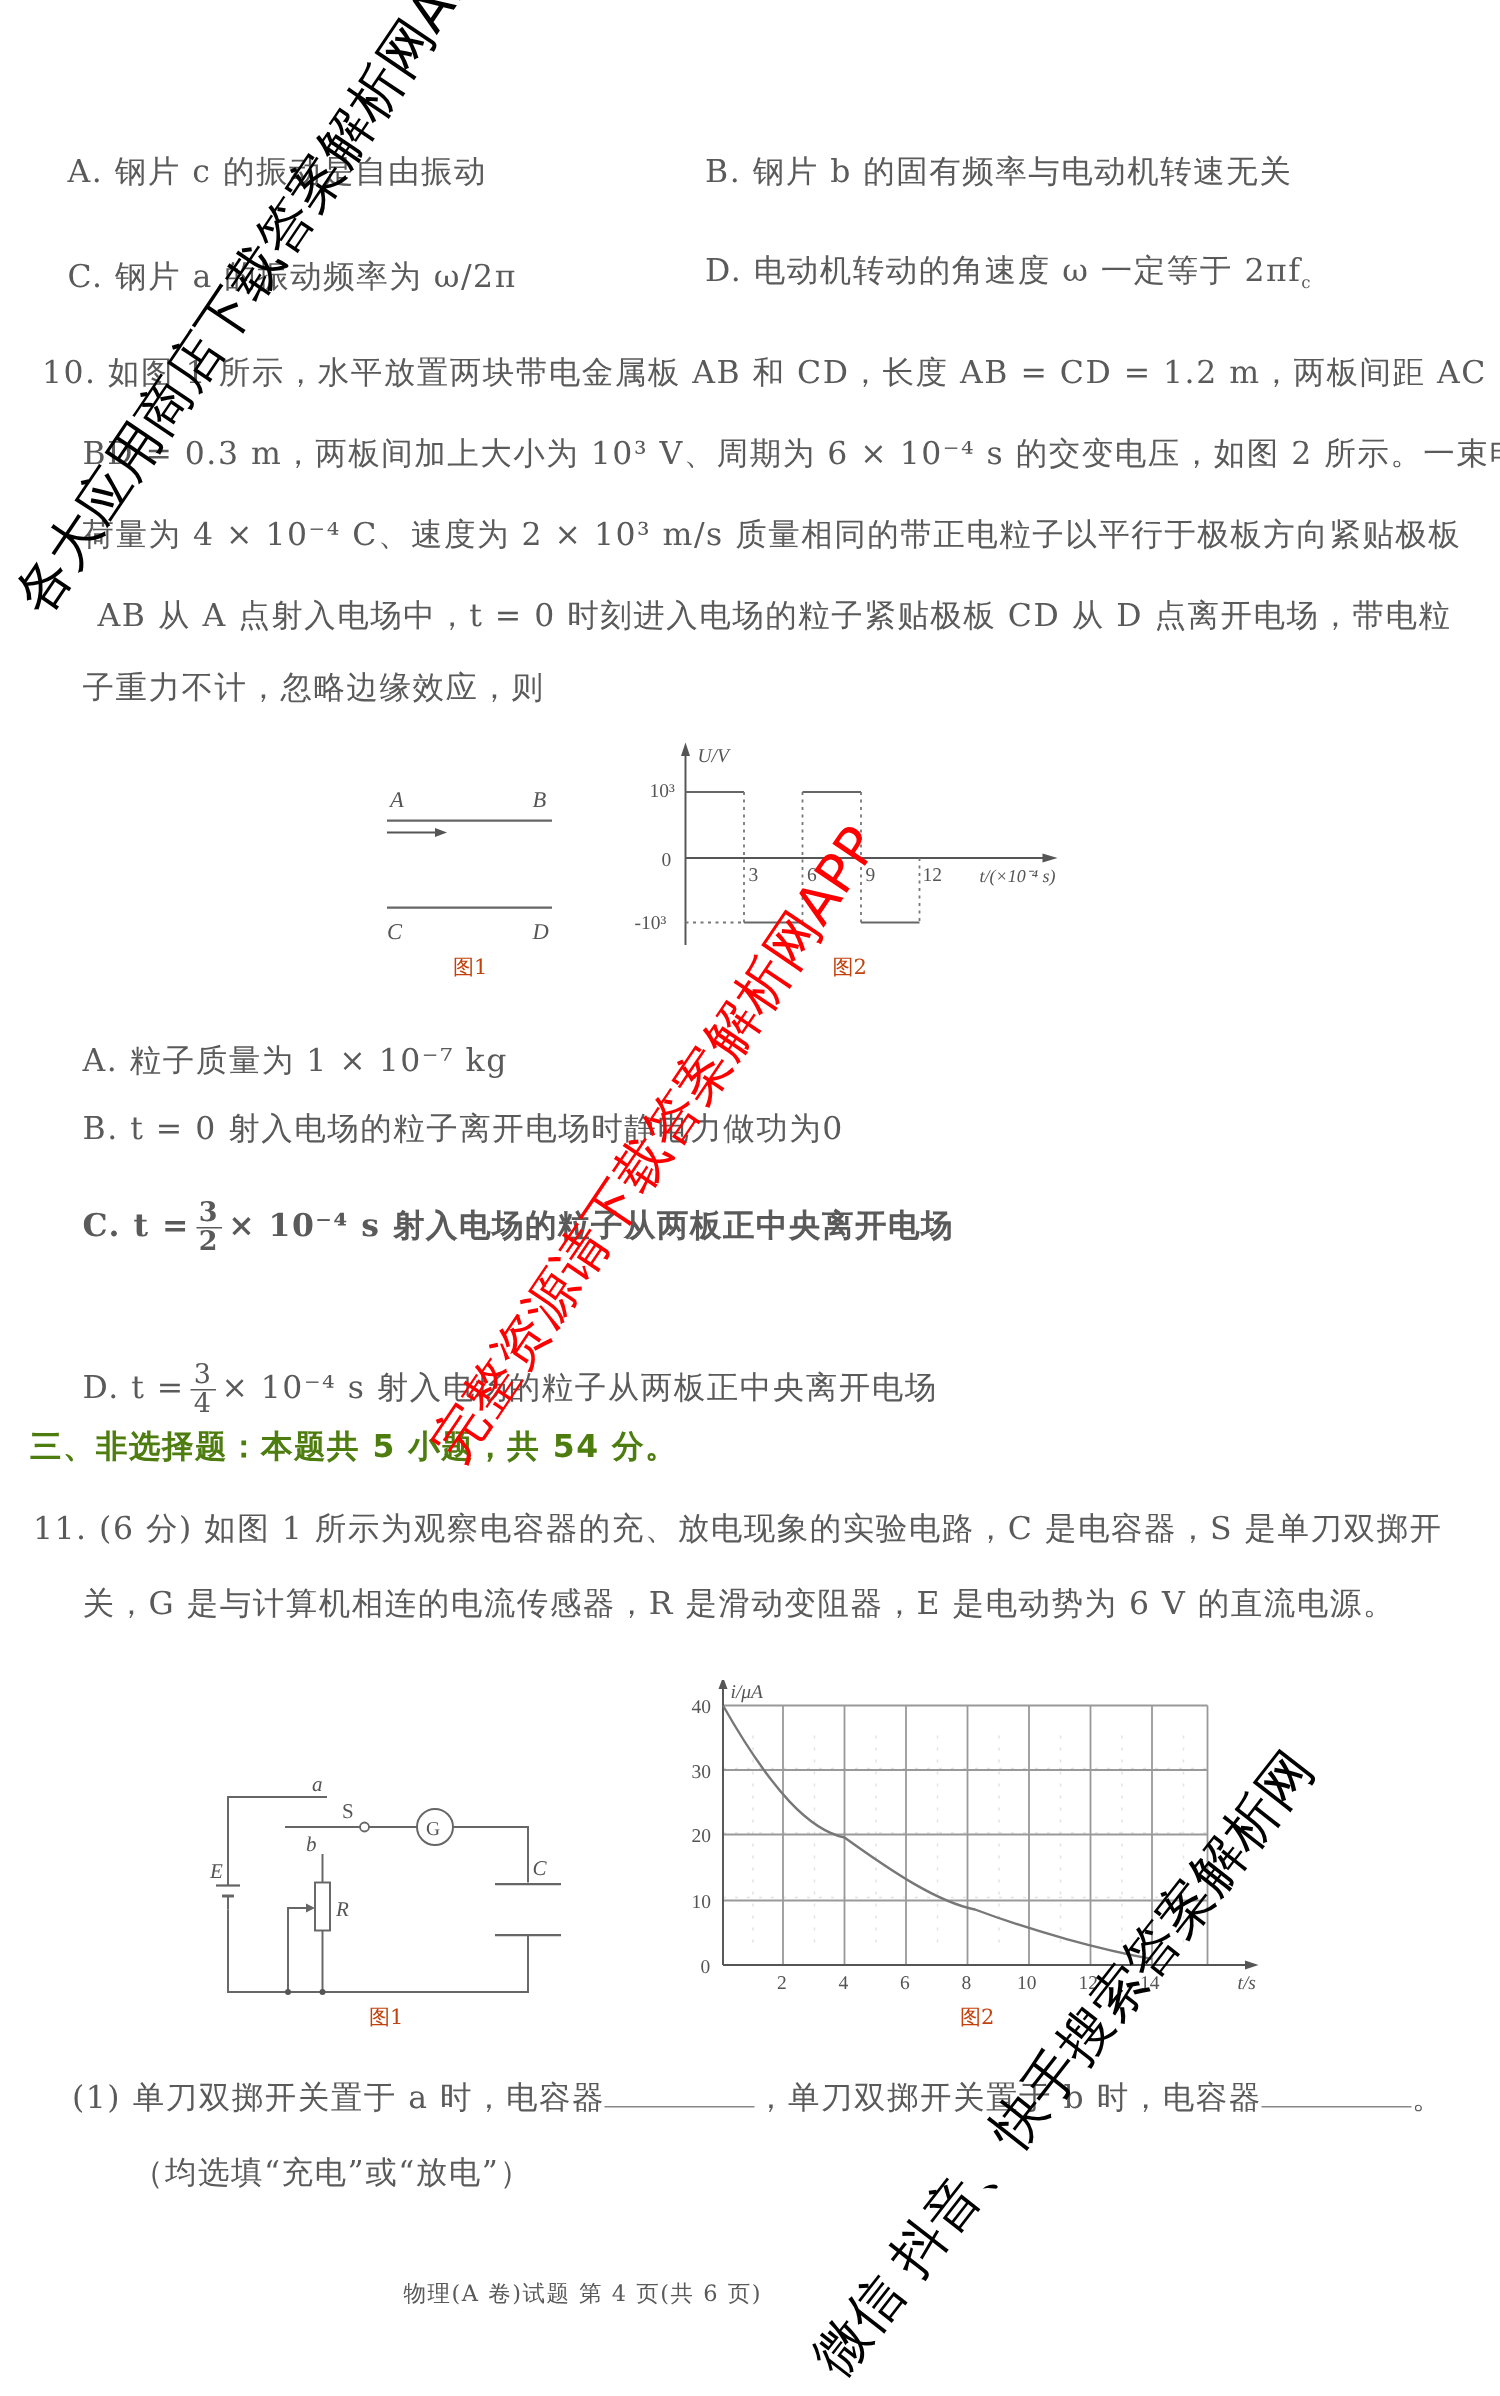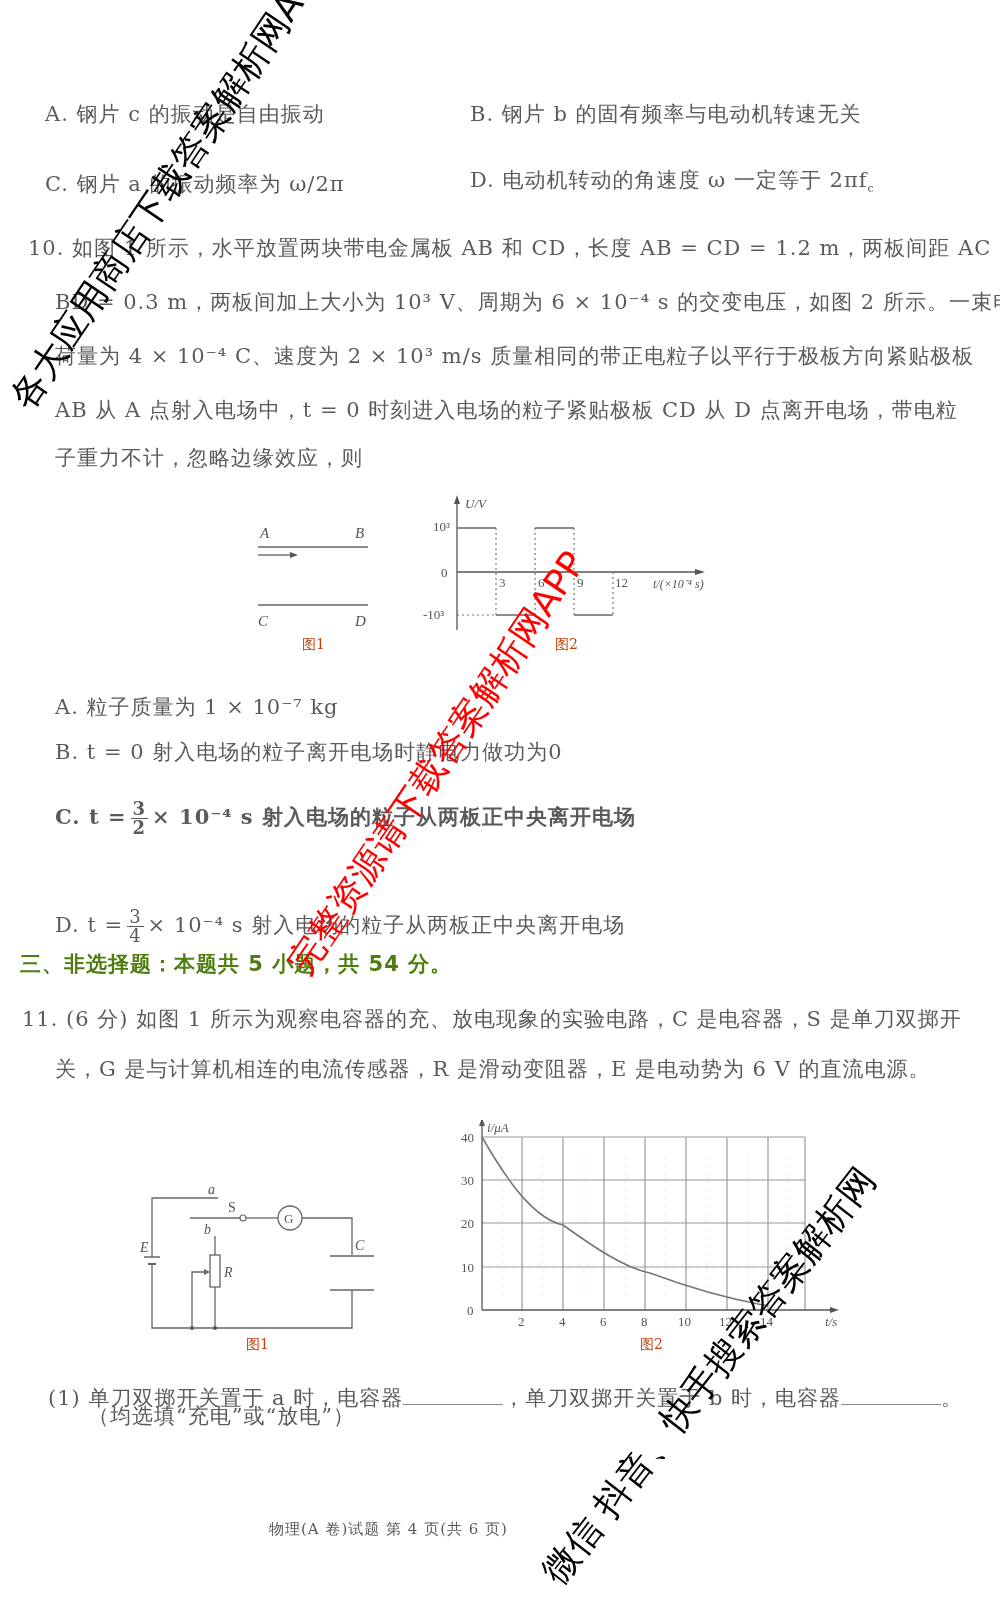--- a/index.html
+++ b/index.html
@@ -24,21 +24,21 @@
 <body>
 
 <div class="line" style="left:45px; top:100px;">A. 钢片 c 的振动是自由振动</div>
 <div class="line" style="left:470px; top:100px;">B. 钢片 b 的固有频率与电动机转速无关</div>
 <div class="line" style="left:45px; top:170px;text-align:center;">C. 钢片 a 的振动频率为 ω/2π</div>
 <div class="line" style="left:470px; top:166px;"><span>D. 电动机转动的角速度 ω 一定等于 2πf</span><sub style="font-size:11px">c</sub></div>
 
 <div class="line" style="left:28px; top:234px;">10. 如图 1 所示，水平放置两块带电金属板 AB 和 CD，长度 AB = CD = 1.2 m，两板间距 AC =</div>
 <div class="line" style="left:55px; top:288px;">BD = 0.3 m，两板间加上大小为 10³ V、周期为 6 × 10⁻⁴ s 的交变电压，如图 2 所示。一束电</div>
 <div class="line" style="left:55px; top:342px;">荷量为 4 × 10⁻⁴ C、速度为 2 × 10³ m/s 质量相同的带正电粒子以平行于极板方向紧贴极板</div>
-<div class="line" style="left:55px; top:396px;">AB 从 A 点射入电场中，t = 0 时刻进入电场的粒子紧贴极板 CD 从 D 点离开电场，带电粒</div>
+<div class="line" style="left:65px; top:396px;">AB 从 A 点射入电场中，t = 0 时刻进入电场的粒子紧贴极板 CD 从 D 点离开电场，带电粒</div>
 <div class="line" style="left:55px; top:444px;">子重力不计，忽略边缘效应，则</div>
 
 <svg style="position:absolute; left:250px; top:520px;" width="130" height="110">
   <text x="10" y="18" font-size="15" font-style="italic">A</text>
   <text x="105" y="18" font-size="15" font-style="italic">B</text>
   <line x1="8" y1="27" x2="118" y2="27" stroke="#666" stroke-width="1.5"></line>
   <line x1="8" y1="35" x2="40" y2="35" stroke="#555" stroke-width="1.2"></line>
   <polygon points="40,32 48,35 40,38" fill="#555"></polygon>
   <line x1="8" y1="85" x2="118" y2="85" stroke="#666" stroke-width="1.5"></line>
   <text x="8" y="106" font-size="15" font-style="italic">C</text>
@@ -164,19 +164,19 @@
   <text x="264" y="206" font-size="13">12</text>
   <text x="305" y="206" font-size="13">14</text>
   <text x="370" y="206" font-size="13" font-style="italic">t/s</text>
   <path d="M27,17 C60,75 85,100 108,105 C140,128 170,148 195,153 C235,168 280,180 313,186" fill="none" stroke="#777" stroke-width="1.6"></path>
 </svg>
 <div class="caption" style="left:640px; top:1336px;">图2</div>
 
 <div class="line" style="left:48px; top:1384px;">
   <span>(1) 单刀双掷开关置于 a 时，电容器</span><span class="blank"></span><span>，单刀双掷开关置于 b 时，电容器</span><span class="blank"></span><span>。</span>
 </div>
-<div class="line" style="left:88px; top:1402px;">（均选填“充电”或“放电”）</div>
+<div class="line" style="left:88px; top:1434px;">（均选填“充电”或“放电”）</div>
 
 <div class="line" style="left:269px; top:1520px; font-size:15px;">物理(A 卷)试题    第 4 页(共 6 页)</div>
 
 <div class="wm wm-black" style="left:40px; top:370px; transform: rotate(-56deg);">各大应用商店下载答案解析网APP</div>
 <div class="wm wm-red" style="left:318px; top:935px; transform: rotate(-56deg);">完整资源请下载答案解析网APP</div>
 <div class="wm wm-black" style="left:570px; top:1545px; transform: rotate(-52deg);">微信  抖音、快手搜索答案解析网</div>
 
 </body></html>

